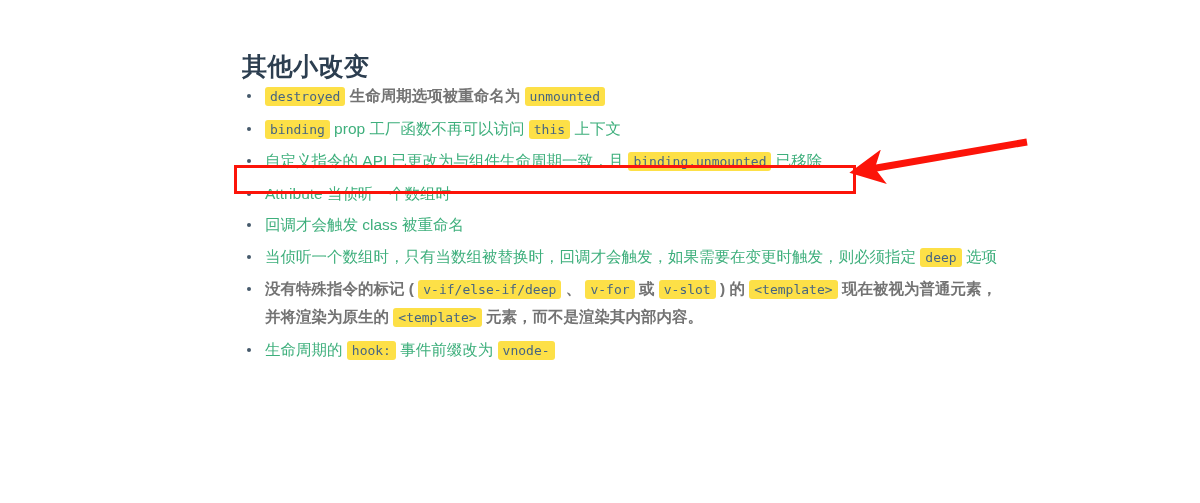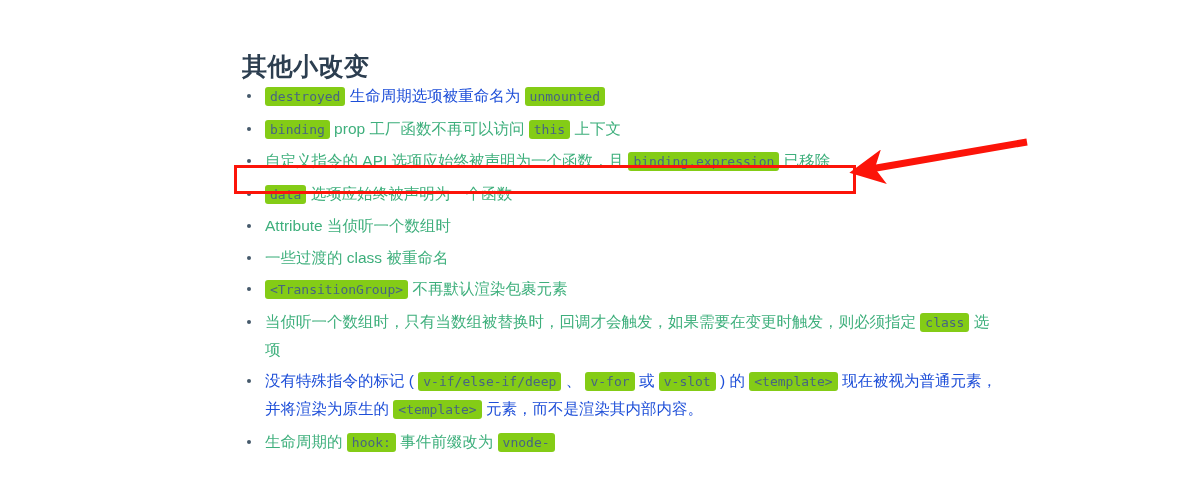--- a/index.html
+++ b/index.html
@@ -59,27 +59,27 @@
     left: 5px;
     top: 12px;
     width: 4px;
     height: 4px;
     border-radius: 50%;
     background: #45596b;
   }
 
   .list-item.link { color: #3eaf7c; }
   .list-item.link .txt { color: #3eaf7c; }
-  .list-item.plain .txt { color: #1d4ed8; }
+  .list-item.plain .txt { color: #737373; font-weight: bold; }
 
   .txt { }
 
   code, .code {
     font-family: "DejaVu Sans Mono", "Liberation Mono", monospace;
-    background-color: #84cc16;
+    background-color: #fde047;
     color: #476582;
     font-size: 13px;
     padding: 2px 5px 2px 5px;
     border-radius: 3px;
     white-space: nowrap;
     letter-spacing: 0;
   }
 
   
   .annot-box {
@@ -101,26 +101,24 @@
 </head>
 <body>
 
 <div id="doc">
 
   <h2 class="page-title">其他小改变</h2>
 
   <ul class="change-list">
       <li class="list-item plain"><code>destroyed</code> <span class="txt">生命周期选项被重命名为</span> <code>unmounted</code> </li>
       <li class="list-item link"><code>binding</code> <span class="txt">prop 工厂函数不再可以访问</span> <code>this</code> <span class="txt">上下文</span> </li>
-      <li class="list-item link"><span class="txt">自定义指令的 API 选项应始终被声明为一个函数，且</span> <code>binding.expression</code> <span class="txt">已移除</span> </li>
-      <li class="list-item link"><code>data</code> <span class="txt">选项应始终被声明为一个函数</span> </li>
+      <li class="list-item link"><span class="txt">自定义指令的 API 已更改为与组件生命周期一致，且</span> <code>binding.unmounted</code> <span class="txt">已移除</span> </li>
       <li class="list-item link"><span class="txt">Attribute 当侦听一个数组时</span> </li>
-      <li class="list-item link"><span class="txt">一些过渡的 class 被重命名</span> </li>
-      <li class="list-item link"><code>&lt;TransitionGroup&gt;</code> <span class="txt">不再默认渲染包裹元素</span> </li>
-      <li class="list-item link"><span class="txt">当侦听一个数组时，只有当数组被替换时，回调才会触发，如果需要在变更时触发，则必须指定</span> <code>class</code> <span class="txt">选项</span> </li>
+      <li class="list-item link"><span class="txt">回调才会触发 class 被重命名</span> </li>
+      <li class="list-item link"><span class="txt">当侦听一个数组时，只有当数组被替换时，回调才会触发，如果需要在变更时触发，则必须指定</span> <code>deep</code> <span class="txt">选项</span> </li>
       <li class="list-item plain"><span class="txt">没有特殊指令的标记 (</span> <code>v-if/else-if/deep</code> <span class="txt">、</span> <code>v-for</code> <span class="txt">或</span> <code>v-slot</code> <span class="txt">) 的</span> <code>&lt;template&gt;</code> <span class="txt">现在被视为普通元素，并将渲染为原生的</span> <code>&lt;template&gt;</code> <span class="txt">元素，而不是渲染其内部内容。</span> </li>
       <li class="list-item link"><span class="txt">生命周期的</span> <code>hook:</code> <span class="txt">事件前缀改为</span> <code>vnode-</code> </li>
     </ul>
 
   <div class="annot-box" style="left: 218px; top: 165px; width: 622px; height: 29px; border-color: rgb(252, 20, 9);"></div>
 
   <svg class="annot-arrow" viewBox="0 0 1200 503" width="1200" height="503">
     <defs>
       <marker id="arrowhead" markerWidth="5" markerHeight="5" refX="3.6" refY="2.5" orient="auto" markerUnits="strokeWidth">
         <path d="M0,0 L5,2.5 L0,5 L1.3,2.5 Z" fill="#fc1409"></path>

